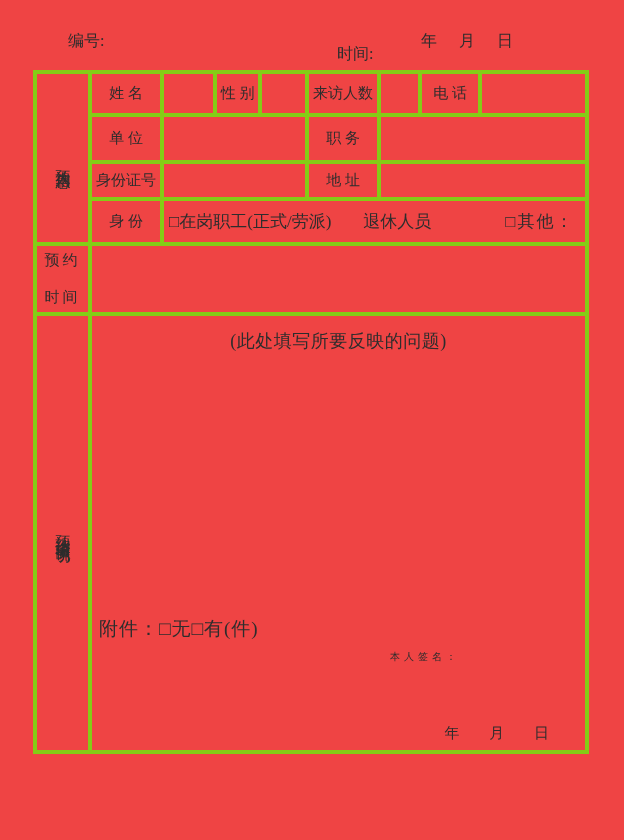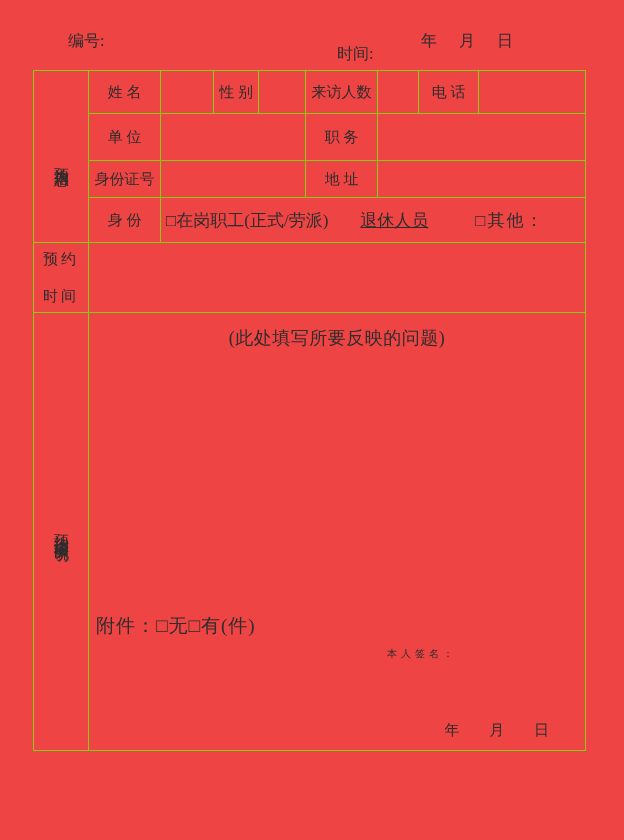--- a/index.html
+++ b/index.html
@@ -15,21 +15,21 @@
   .no-label{left:68px;top:31px;}
   .time-label{left:337px;top:31px;margin-top:13px;}
   .top-date{left:421px;top:31px;word-spacing:18px;}
 
   
   table.form{
     position:absolute;left:33px;top:70px;width:552px;
     border-collapse:collapse;table-layout:fixed;
   }
   table.form td{
-    border:1px solid #84cc16;
+    border:4px solid #84cc16;
     font-size:15px;text-align:center;vertical-align:middle;
     padding:0;overflow:hidden;
   }
   tr.r1{height:43px;} tr.r2{height:47px;} tr.r3{height:37px;}
   tr.r4{height:45px;} tr.r5{height:70px;} tr.r6{height:438px;}
 
   .vtext{
     display:inline-block;
     writing-mode:vertical-lr;text-orientation:upright;
     letter-spacing:2px;font-size:15px;line-height:1;
@@ -40,22 +40,22 @@
     display:flex;flex-direction:column;
     justify-content:center;gap:18px;height:100%;
   }
   .head2line span{letter-spacing:3px;}
 
   .identity-cell{text-align:left;}
   .identity-row{
     display:flex;align-items:flex-end;padding-left:5px;
     font-size:17px;white-space:nowrap;
   }
-  .identity-row .opt-retired{margin-left:32px;text-decoration:underline;}
-  .identity-row .opt-other{letter-spacing:2px;padding-left:47px;}
+  .identity-row .opt-retired{margin-left:32px;}
+  .identity-row .opt-other{margin-left:27px;letter-spacing:2px;padding-left:47px;}
 
   .big-cell{position:relative;}
   .big-cell .note{
     position:absolute;left:0;right:0;top:13px;
     text-align:center;font-size:18px;letter-spacing:0.5px;
   }
   .big-cell .attachment{
     position:absolute;left:7px;top:300px;
     font-size:19px;letter-spacing:1px;white-space:nowrap;
   }

